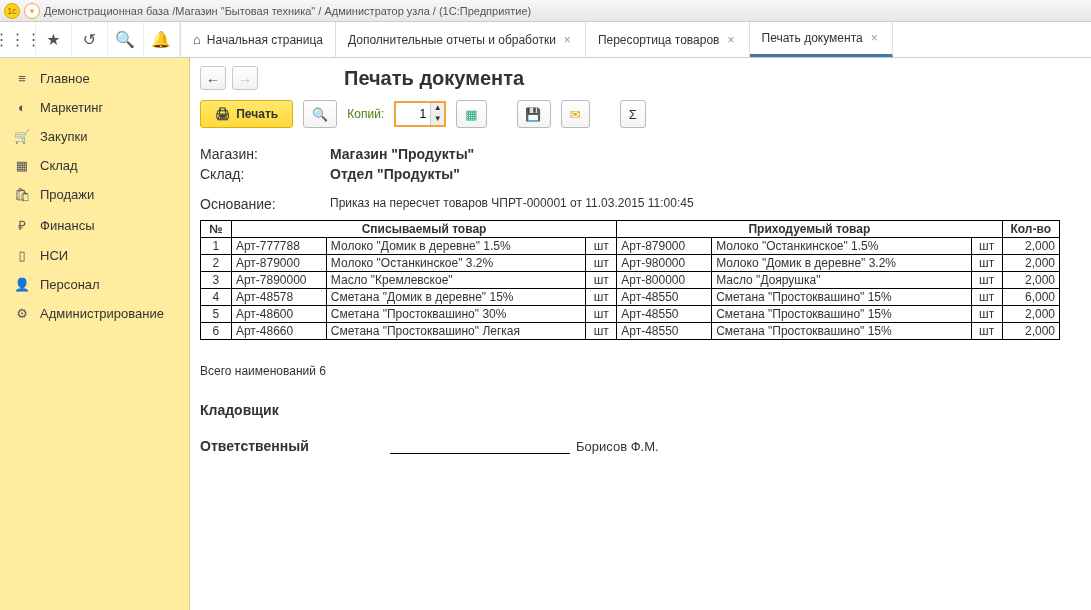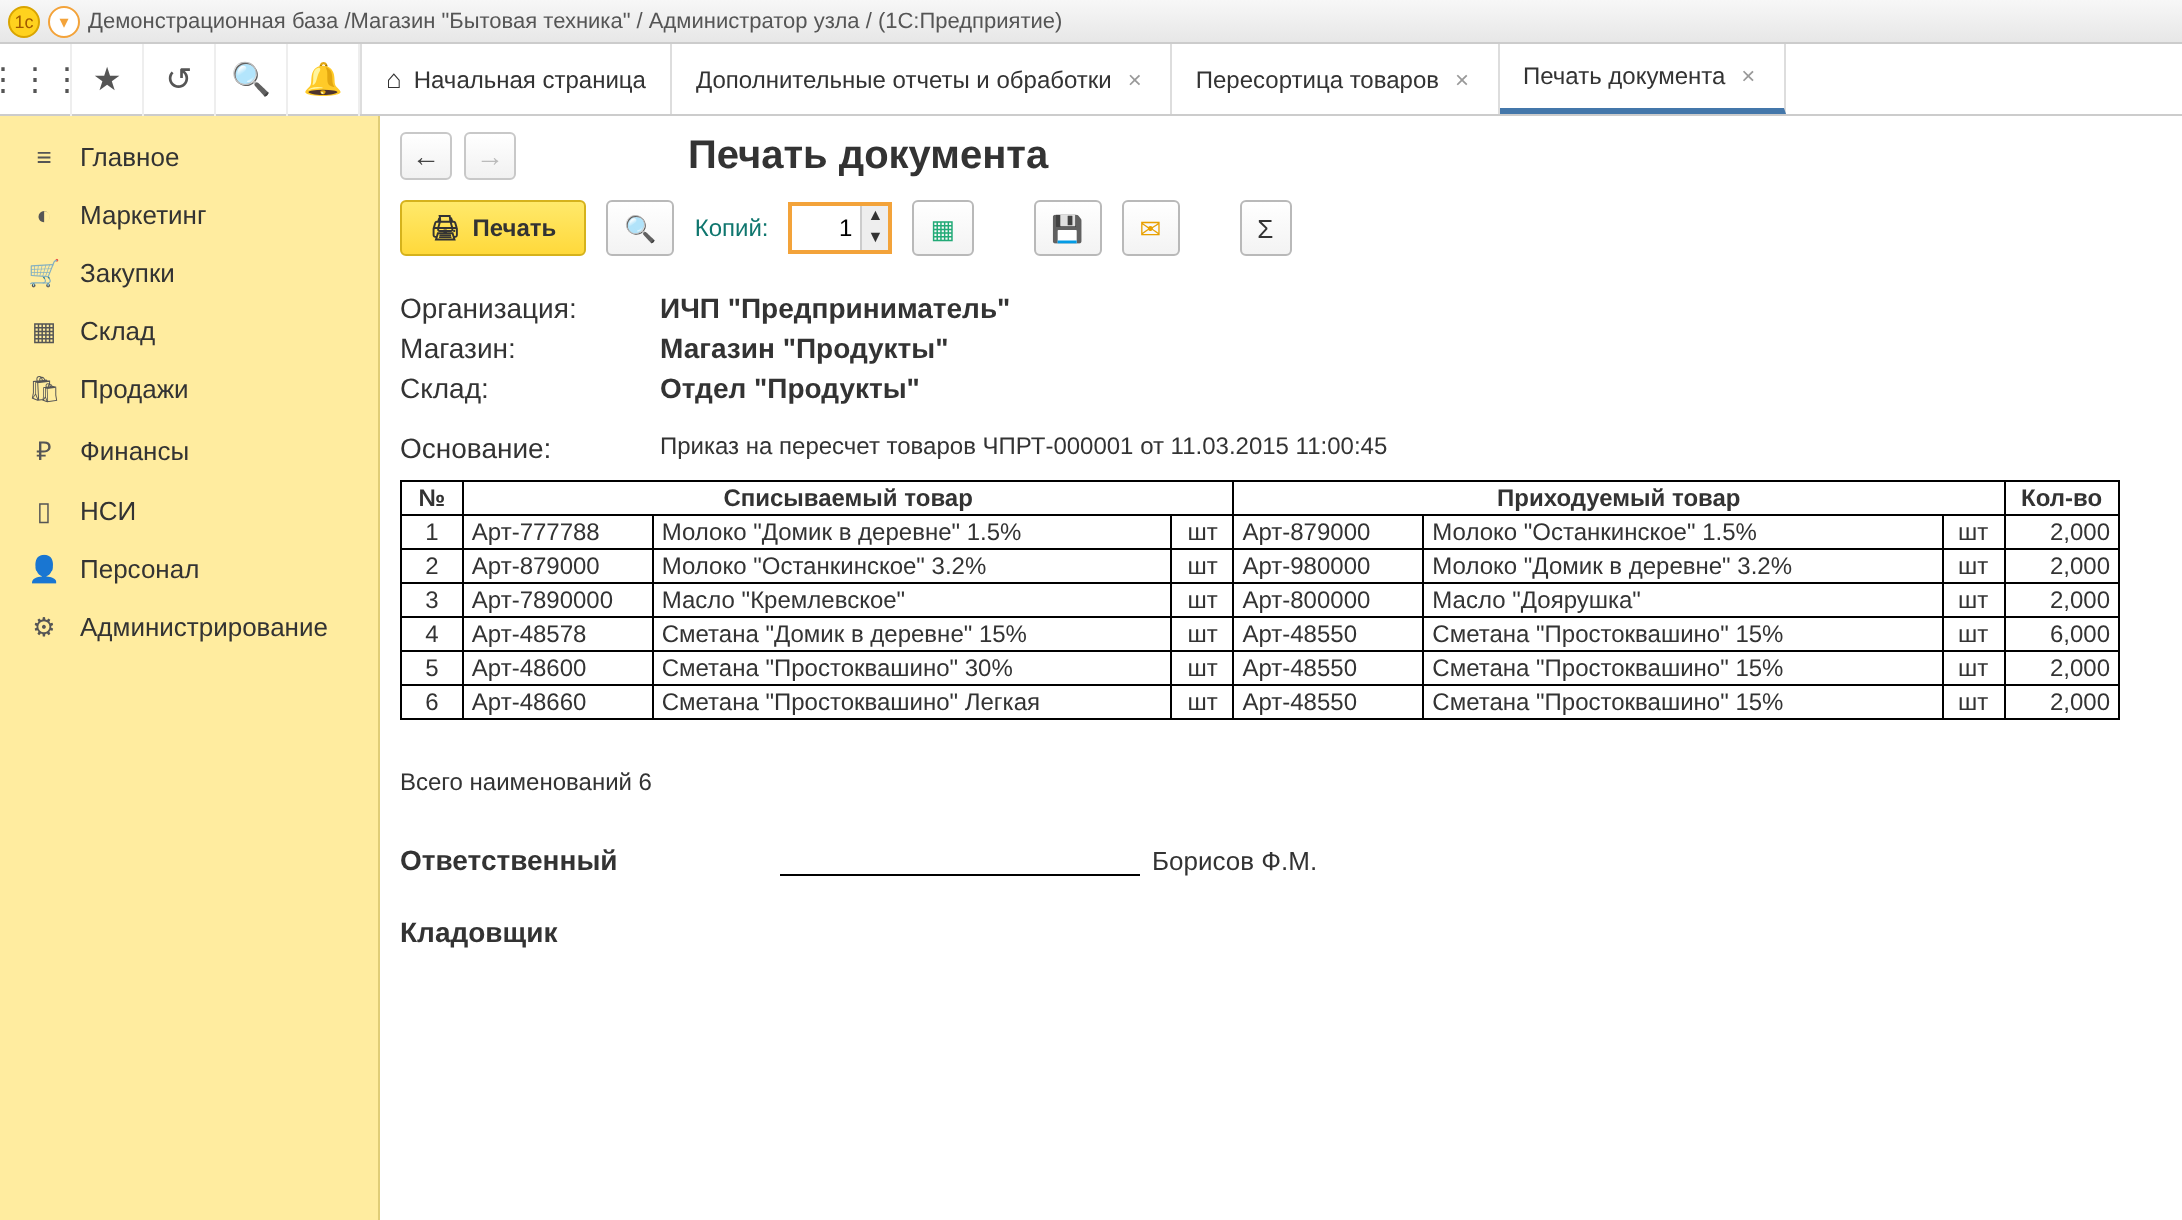--- a/index.html
+++ b/index.html
@@ -24,21 +24,21 @@
   .nav-row{ display:flex; align-items:center; gap:6px; margin-bottom:6px;}
   .nav-btn{ width:26px; height:24px; border:1px solid #c8c8c8; background:linear-gradient(#fff,#f1f1f1); border-radius:3px; display:flex; align-items:center; justify-content:center; cursor:pointer; font-size:14px; color:#444;}
   .page-title{ font-size:20px; font-weight:bold; margin-left:80px;}
   .action-row{ display:flex; align-items:center; gap:10px; margin:10px 0 18px 0;}
   .btn{ height:28px; border:1px solid #b9b9b9; background:linear-gradient(#fff,#f3f3f3); border-radius:3px; display:flex; align-items:center; justify-content:center; padding:0 8px; cursor:pointer; font-size:12px;}
   .btn-print{ background:linear-gradient(#ffe96b,#ffd93b); border:1px solid #d5b21c; font-weight:bold; gap:6px; padding:0 14px;}
   .spin-wrap{ display:flex; align-items:center; border:2px solid #f3a33a; height:26px;}
   .spin-input{ width:34px; height:22px; border:none; text-align:right; padding-right:4px; font-size:12px; outline:none;}
   .spin-btns{ display:flex; flex-direction:column;}
   .spin-btns div{ width:14px; height:11px; background:#eee; border-left:1px solid #ccc; font-size:8px; text-align:center; line-height:10px; cursor:pointer;}
-  .lbl-copy{ font-size:12px; color:#0f766e;}
+  .lbl-copy{ font-size:12px; color:#4d7c0f;}
   .ico-sm{ font-size:13px;}
   .doc{ font-family: Arial, sans-serif;}
   .doc h2{ font-size:20px; margin:0 0 16px 0;}
   .info-row{ display:flex; margin:4px 0; font-size:14px;}
   .info-label{ width:130px;}
   .info-val{ font-weight:bold;}
   .basis-row{ display:flex; margin:14px 0 8px 0;}
   .basis-row .info-label{ font-size:14px;}
   .basis-row .basis-val{ font-size:12px; font-weight:normal;}
   table.data{ border-collapse:collapse; width:860px; font-size:12px;}
@@ -166,24 +166,20 @@
           <span class="ico-sm" style="color:#e8a000">✉</span>
         </div>
       <div style="width:10px"></div>
       <div class="btn">
           <span class="ico-sm">Σ</span>
         </div>
     </div>
 
     <div class="doc">
       <div class="info-row">
-          <div class="info-label">Организация:</div>
-          <div class="info-val">ИЧП "Предприниматель"</div>
-        </div>
-      <div class="info-row">
           <div class="info-label">Магазин:</div>
           <div class="info-val">Магазин "Продукты"</div>
         </div>
       <div class="info-row">
           <div class="info-label">Склад:</div>
           <div class="info-val">Отдел "Продукты"</div>
         </div>
       <div class="basis-row">
           <div class="info-label">Основание:</div>
           <div class="basis-val">Приказ на пересчет товаров ЧПРТ-000001 от 11.03.2015 11:00:45</div>
@@ -258,22 +254,22 @@
               <td class="col-name">Сметана "Простоквашино" 15%</td>
               <td class="col-unit">шт</td>
               <td class="col-qty">2,000</td>
             </tr>
           </tbody>
       </table>
 
       <div class="total-line">Всего наименований 6</div>
 
       <div class="sign-row">
+        <div class="sign-label">Кладовщик</div>
+      </div>
+      <div class="sign-row">
         <div class="sign-label">Ответственный</div>
         <div class="sign-line"></div>
         <div class="sign-name">Борисов Ф.М.</div>
       </div>
-      <div class="sign-row">
-        <div class="sign-label">Кладовщик</div>
-      </div>
     </div>
   </div>
 </div>
 
 </body></html>

